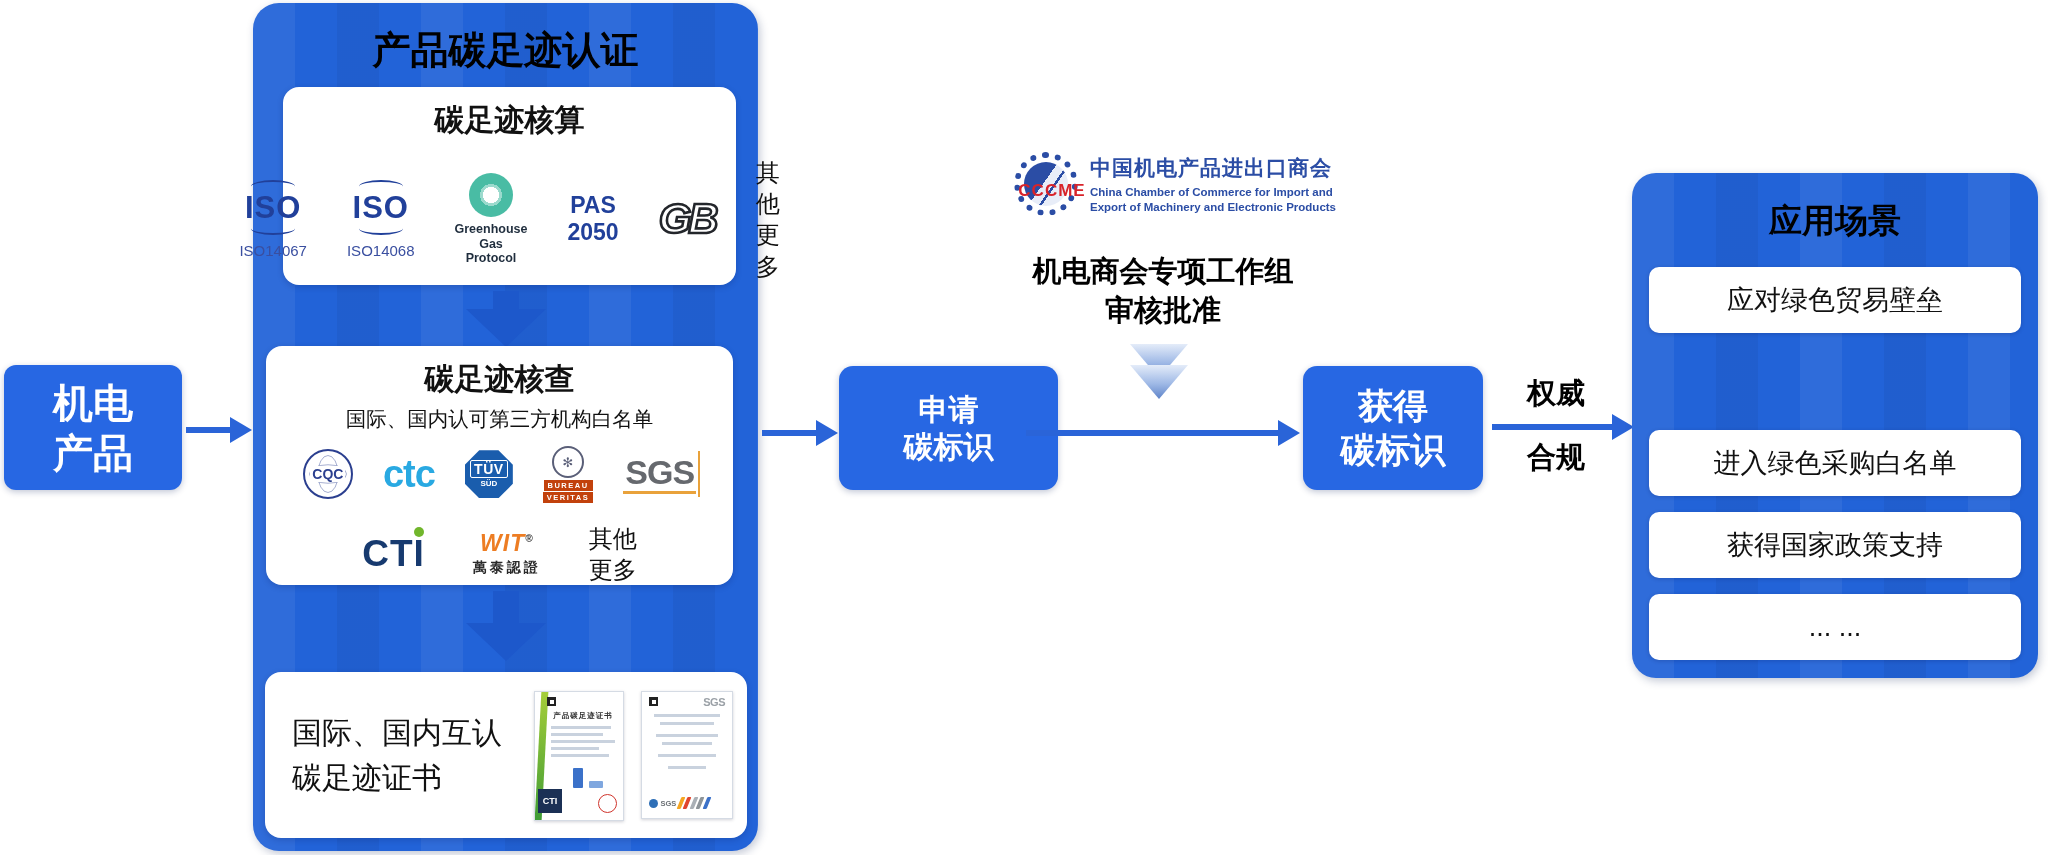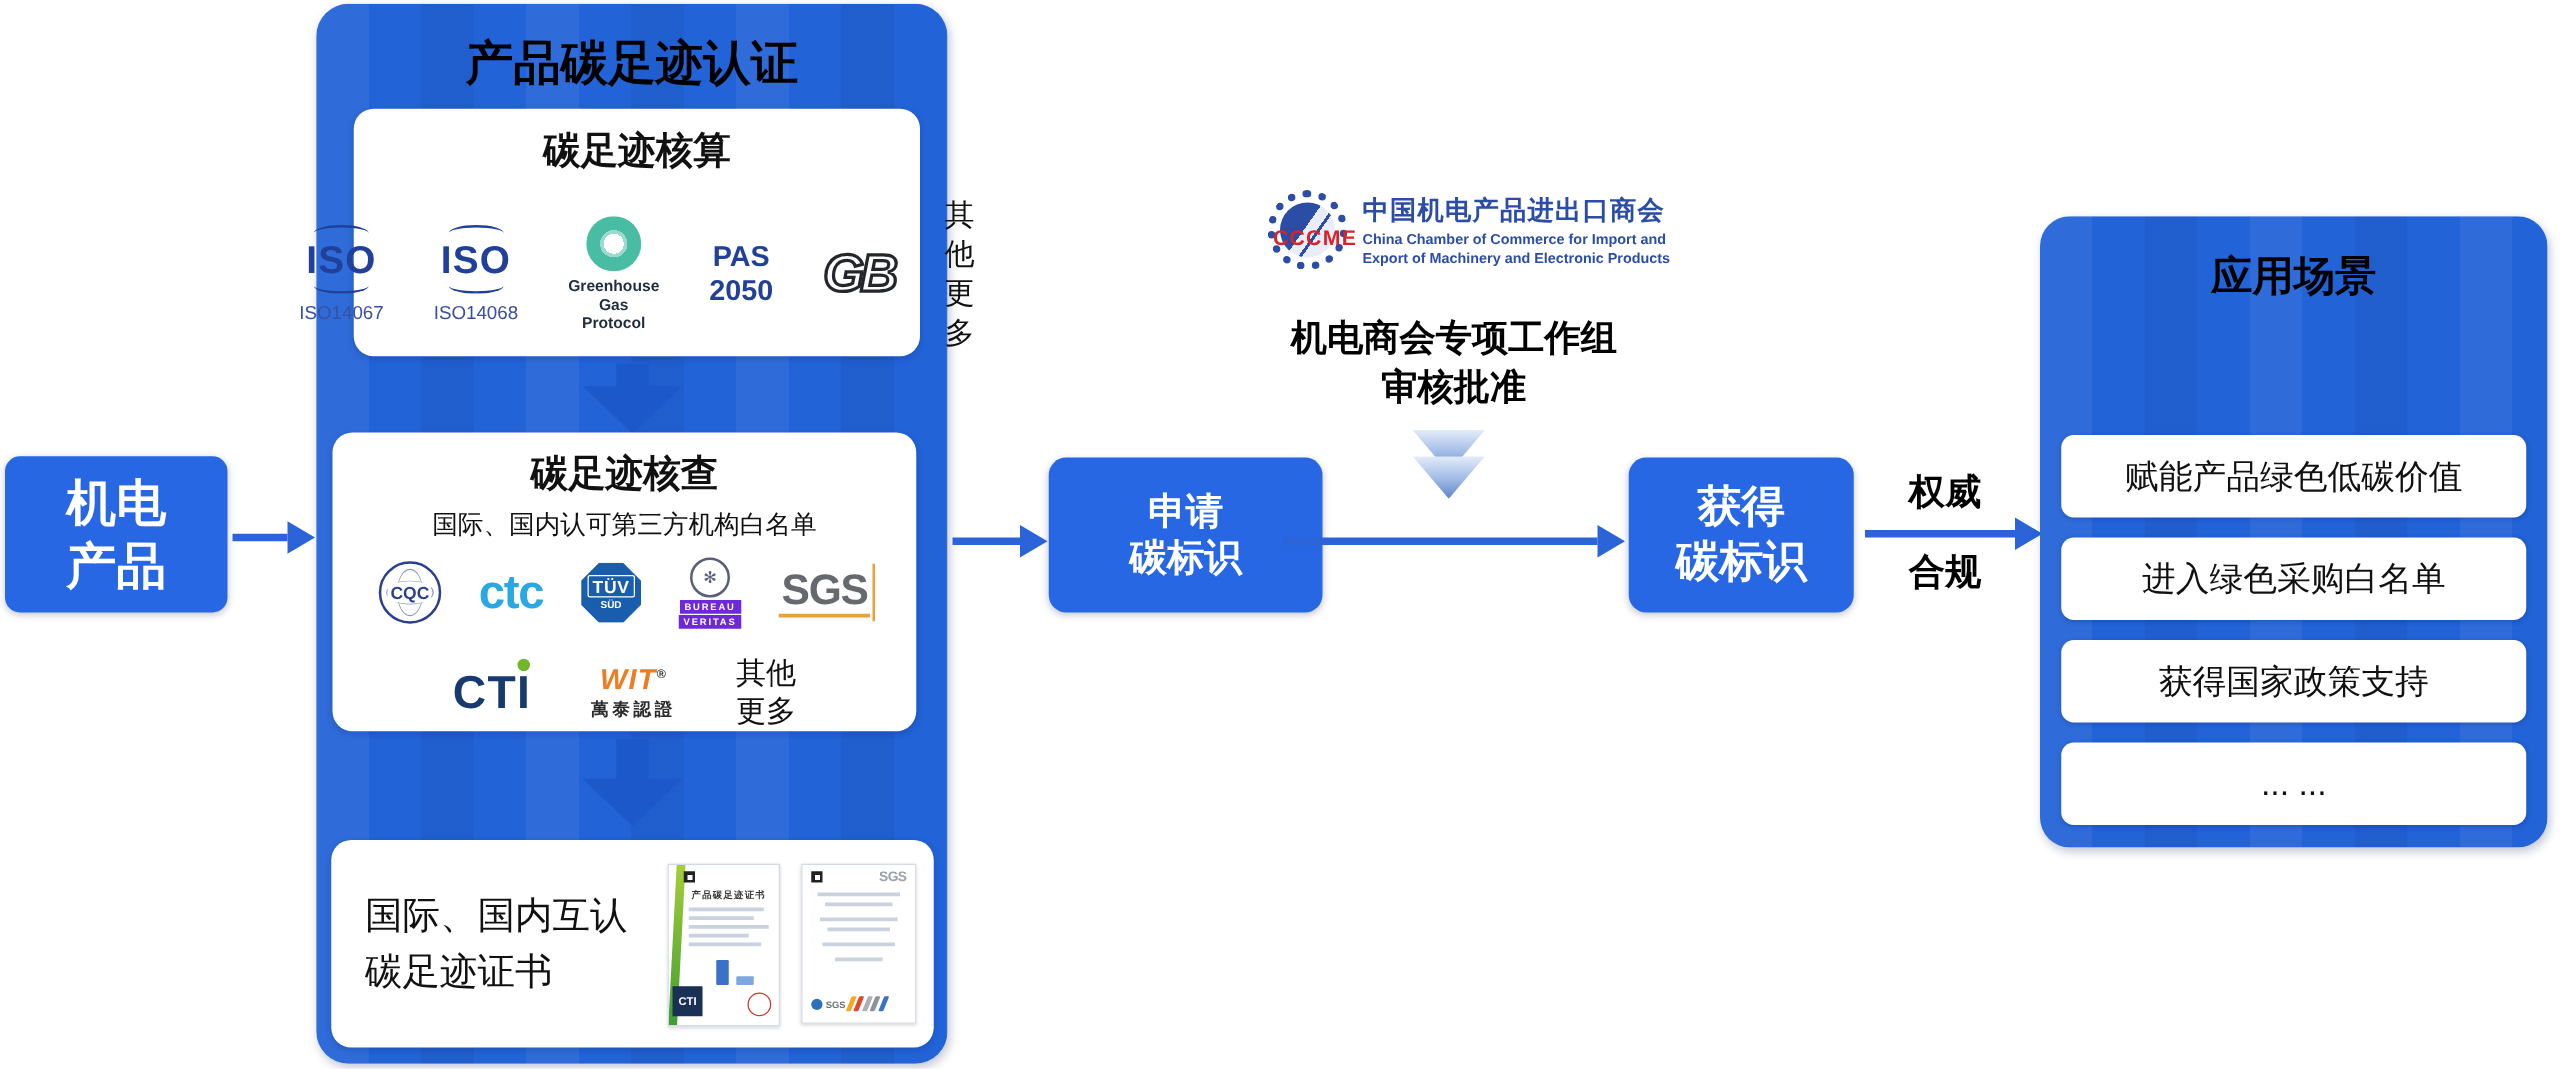--- a/index.html
+++ b/index.html
@@ -83,21 +83,21 @@
   .ctc{font-size:38px;font-weight:900;color:#29A9E2;letter-spacing:-1px;line-height:1;}
   
   .tuv{width:48px;height:48px;background:#1A5DAD;display:flex;flex-direction:column;align-items:center;justify-content:center;
        clip-path:polygon(30% 0,70% 0,100% 30%,100% 70%,70% 100%,30% 100%,0 70%,0 30%);}
   .tuv .t1{color:#fff;font-size:14px;font-weight:900;letter-spacing:.5px;border:1.5px solid #fff;padding:0 3px;border-radius:2px;}
   .tuv .t2{color:#fff;font-size:8px;font-weight:700;margin-top:1px;}
   
   .bv{display:flex;flex-direction:column;align-items:center;}
   .bv-emblem{width:28px;height:28px;border:2px solid #5A5F78;border-radius:50%;
       display:flex;align-items:center;justify-content:center;font-size:13px;color:#5A5F78;}
-  .bv-bar{margin-top:2px;background:#6d28d9;color:#fff;font-size:7.5px;font-weight:800;letter-spacing:1.5px;
+  .bv-bar{margin-top:2px;background:#c2410c;color:#fff;font-size:7.5px;font-weight:800;letter-spacing:1.5px;
       padding:1.5px 4px;line-height:1;}
   .bv-bar + .bv-bar{margin-top:1.5px;}
   
   .sgs{font-size:34px;font-weight:900;color:#66696E;letter-spacing:-1px;line-height:1;
        border-bottom:3px solid #E9A23B;padding:0 2px 2px 2px;position:relative;}
   .sgs::after{content:"";position:absolute;right:-4px;top:-4px;bottom:-6px;width:2.5px;background:#E9A23B;}
   
   .cti{position:relative;font-size:37px;font-weight:900;color:#173A6F;letter-spacing:1px;line-height:1;}
   .cti .dot{position:absolute;right:1px;top:-8px;width:10px;height:10px;border-radius:50%;background:#71B62C;}
   
@@ -374,19 +374,19 @@
 
   <div class="flow-label" id="lbl-authority">权威</div>
   <div class="harrow" style="left:1492px;top:427px;">
     <div class="shaft" style="width:120px;"></div>
     <div class="head" style="left:120px;"></div>
   </div>
   <div class="flow-label" id="lbl-compliance">合规</div>
 
   <section class="panel" id="scenario-panel">
     <h1 class="panel-title">应用场景</h1>
-    <div class="srow" style="top:175px;">赋能产品绿色低碳价值</div>
+    <div class="srow" style="top:94px;">应对绿色贸易壁垒</div>
     <div class="srow" style="top:257px;">进入绿色采购白名单</div>
     <div class="srow" style="top:339px;">获得国家政策支持</div>
     <div class="srow" style="top:421px;">... ...</div>
   </section>
 
 </div>
 
 </body></html>

